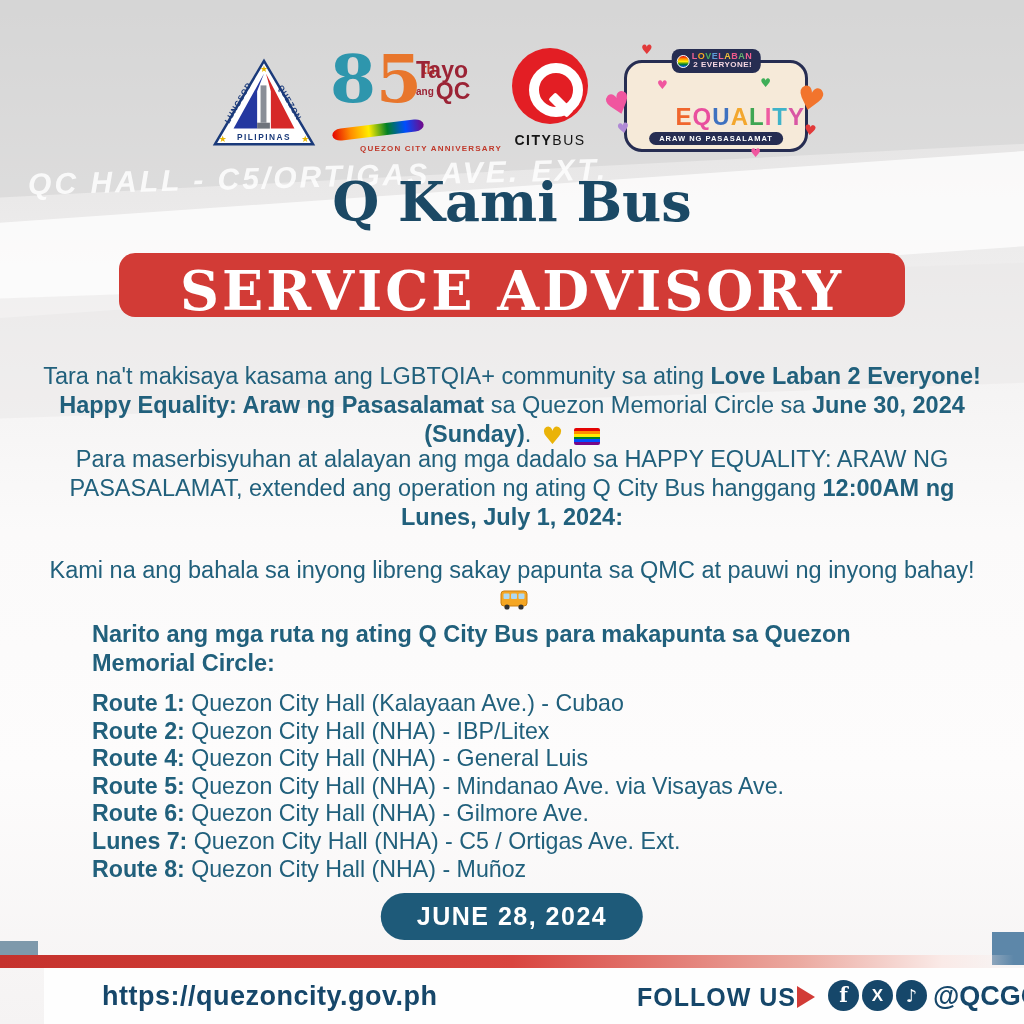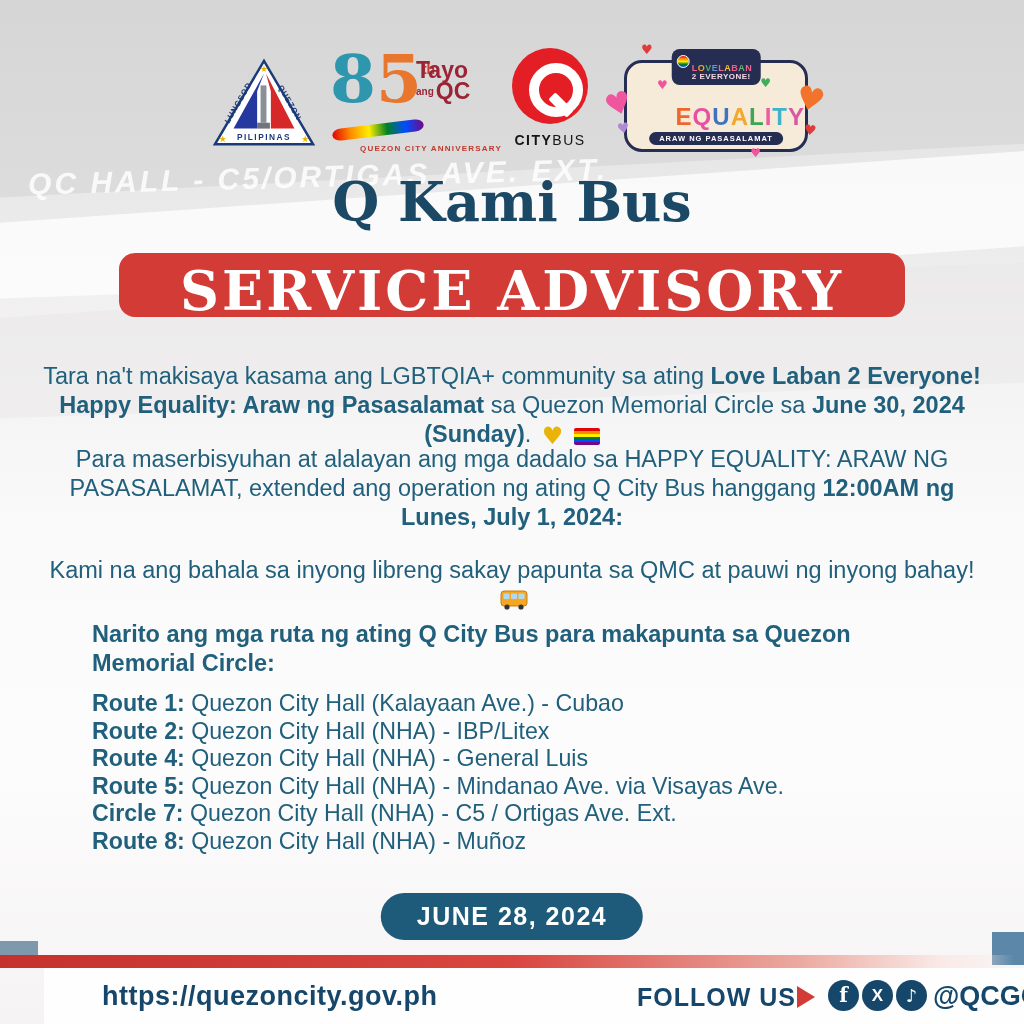--- a/index.html
+++ b/index.html
@@ -32,21 +32,21 @@
   .citybus .qmark{position:relative;width:76px;height:76px;margin:0 auto;background:#e31e24;border-radius:50%;}
   .citybus .qring{position:absolute;left:17px;top:15px;width:34px;height:34px;border:10px solid #fff;border-radius:50%;}
   .citybus .qtail{position:absolute;left:44px;top:44px;width:10px;height:26px;background:#fff;transform:rotate(-45deg);border-radius:2px;}
   .citybus .wordmark{margin-top:8px;font-size:14px;letter-spacing:1.5px;color:#151515;}
   .citybus .w1{font-weight:bold;}
   .citybus .w2{font-weight:normal;}
   
   .equality{position:absolute;left:624px;top:60px;width:178px;height:86px;background:#f6ead9;
     border:3px solid #262d52;border-radius:18px;}
   .eq-top{position:absolute;left:50%;top:-14px;transform:translateX(-50%);background:#262d52;border-radius:8px;
-    padding:15px 8px 3px 20px;text-align:left;line-height:1.05;white-space:nowrap;}
+    padding:3px 8px 3px 20px;text-align:right;line-height:1.05;white-space:nowrap;}
   .eq-top .l1{font-size:9px;font-weight:bold;letter-spacing:.5px;}
   .eq-top .l2{font-size:8px;font-weight:bold;color:#f5d7e2;letter-spacing:.5px;}
   .fist{position:absolute;left:5px;top:6px;width:11px;height:11px;border-radius:50%;
     background:linear-gradient(180deg,#e40303,#ff8c00,#ffed00,#008026,#004dff);border:1px solid #fff;}
   .eq-happy{position:absolute;left:0;right:0;top:18px;text-align:center;font-size:21px;font-weight:bold;color:#262d52;letter-spacing:2px;}
   .eq-word2{position:absolute;left:0;right:0;top:40px;text-align:right;font-size:24px;font-weight:bold;letter-spacing:1px;}
   .eq-bottom{position:absolute;left:50%;bottom:4px;transform:translateX(-50%);background:#262d52;border-radius:7px;
     padding:2px 10px;font-size:7.5px;font-weight:bold;color:#fff;letter-spacing:1px;white-space:nowrap;}
   .heart{position:absolute;line-height:1;font-family:"DejaVu Sans",sans-serif;}
   .h1{left:-22px;top:26px;font-size:30px;color:#f0569f;transform:rotate(-18deg);}
@@ -189,21 +189,22 @@
       </svg>
     </span>
   </div>
 
   <div class="routes-heading">Narito ang mga ruta ng ating Q City Bus para makapunta sa Quezon Memorial Circle:</div>
   <div class="routes">
     <div class="row"><b>Route 1:</b><span> Quezon City Hall (Kalayaan Ave.) - Cubao</span></div>
     <div class="row"><b>Route 2:</b><span> Quezon City Hall (NHA) - IBP/Litex</span></div>
     <div class="row"><b>Route 4:</b><span> Quezon City Hall (NHA) - General Luis</span></div>
     <div class="row"><b>Route 5:</b><span> Quezon City Hall (NHA) - Mindanao Ave. via Visayas Ave.</span></div>
-    <div class="row"><b>Circle 7:</b><span> Quezon City Hall (NHA) - C5 / Ortigas Ave. Ext.</span></div>
+    <div class="row"><b>Route 6:</b><span> Quezon City Hall (NHA) - Gilmore Ave.</span></div>
+    <div class="row"><b>Lunes 7:</b><span> Quezon City Hall (NHA) - C5 / Ortigas Ave. Ext.</span></div>
     <div class="row"><b>Route 8:</b><span> Quezon City Hall (NHA) - Muñoz</span></div>
   </div>
 
   <div class="date-badge">JUNE 28, 2024</div>
 
   <div class="sq-left"></div>
   <div class="sq-right"></div>
   <div class="redbar"></div>
   <div class="footer">
     <div class="footer-url">https://quezoncity.gov.ph</div>

